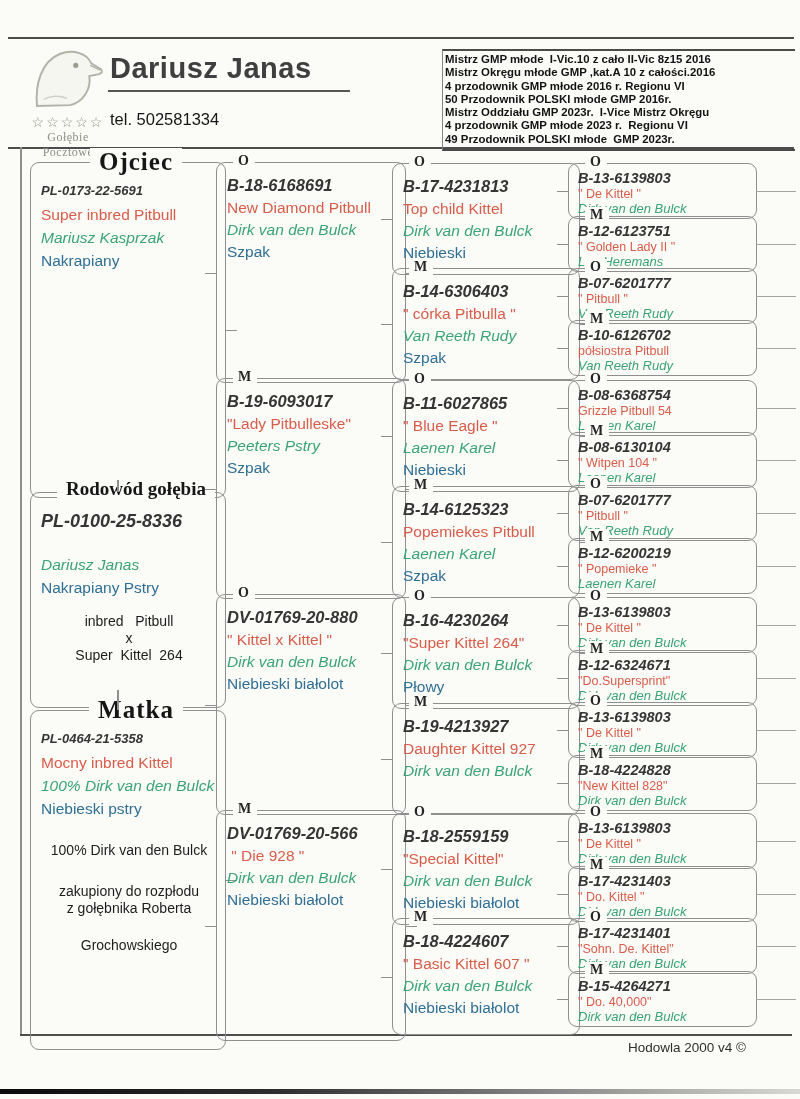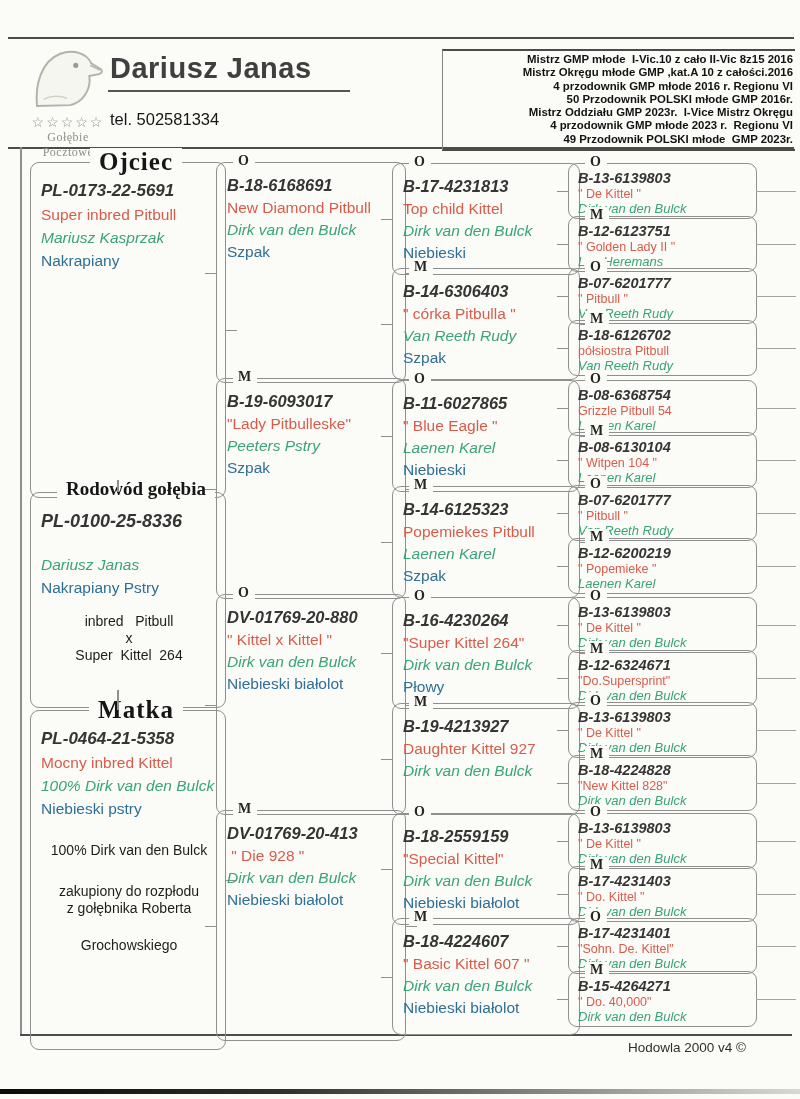--- a/index.html
+++ b/index.html
@@ -8,40 +8,40 @@
   .t{white-space:pre-wrap;}
   .hline{position:absolute;height:2.4px;background:#4c4c4c;}
   .vline{position:absolute;width:1.6px;background:#8f8f8f;}
   
   .logo{position:absolute;left:24px;top:46px;width:88px;text-align:center;color:var(--gray);}
   .logo .stars{font-size:14px;letter-spacing:2px;margin-top:2px;}
   .logo .lg{font-family:"Liberation Serif",serif;font-weight:normal;font-size:12px;line-height:15px;letter-spacing:.5px;}
   
   .owner{position:absolute;left:108px;top:52px;font-size:29px;font-weight:bold;color:#3f3f3f;border-bottom:2.6px solid #555;padding:0 38px 5px 2px;letter-spacing:.5px;}
   .phone{position:absolute;left:110px;top:110px;font-size:16.5px;color:#161616;text-align:center;}
-  .ach{position:absolute;left:442px;top:49px;width:348px;border-top:2.2px solid #4a4a4a;border-bottom:2.2px solid #4a4a4a;border-left:1.5px solid #858585;padding:2px 2px 3px;text-align:right;}
+  .ach{position:absolute;left:442px;top:49px;width:348px;border-top:2.2px solid #4a4a4a;border-bottom:2.2px solid #4a4a4a;border-left:1.5px solid #858585;padding:2px 2px 3px;text-align:left;}
   .ach div{font-size:11.4px;line-height:13.3px;font-weight:bold;color:#121212;}
   
   .pbox{position:absolute;border:1.6px solid var(--bd);border-radius:9px;}
   .mk{position:absolute;top:-10px;left:16px;background:var(--bg);padding:0 5px;font-family:"Liberation Serif",serif;font-weight:bold;font-size:14px;color:#262626;letter-spacing:1px;}
   .btitle{position:absolute;top:-15px;left:8px;width:100%;text-align:center;}
   .btitle span{background:var(--bg);padding:0 9px;font-family:"Liberation Serif",serif;font-weight:bold;color:#161616;}
   .btitle.big span{font-size:25px;letter-spacing:1px;}
   .btitle.med span{font-size:19px;}
   .lt::before{content:"";position:absolute;top:50%;left:-12px;width:12px;border-top:1.6px solid var(--bd);}
   .rt::after{content:"";position:absolute;top:50%;right:-12px;width:12px;border-top:1.6px solid var(--bd);}
   .rt4::after{content:"";position:absolute;top:50%;right:-40px;width:40px;border-top:1.4px solid #a5a5a0;}
   .pad1{padding:16px 8px 0 10px;}
   .pad2{padding:11px 8px 0 10px;}
   .pad4{padding:6px 6px 0 9px;}
   .ring{font-weight:bold;font-style:italic;color:var(--ring);}
   .nm{color:var(--red);}
   .br{color:var(--grn);font-style:italic;}
   .cl{color:var(--blu);}
-  .g1 .ring{font-size:17px;line-height:24px;}
+  .g1 .ring{font-size:13px;line-height:24px;}
   .g1 .nm,.g1 .br,.g1 .cl{font-size:15.5px;line-height:23px;}
   .g2 .ring,.g3 .ring{font-size:16.5px;line-height:23px;}
   .g2 .nm,.g2 .br,.g2 .cl,.g3 .nm,.g3 .br,.g3 .cl{font-size:15.5px;line-height:22px;}
   .g4 .ring{font-size:14.5px;line-height:17px;}
   .g4 .nm{font-size:12.5px;line-height:14px;}
   .g4 .br{font-size:13px;line-height:15px;}
   .note{text-align:center;font-size:14px;line-height:17px;color:#1d1d1d;white-space:pre-wrap;}
   .credit{position:absolute;left:500px;top:1040px;width:246px;text-align:right;font-size:13.5px;color:#2e2e2e;}
   .scanbar{position:absolute;left:0;top:1089px;width:100%;height:5px;background:linear-gradient(to right,#0a0a0a 0%,#2e2e2e 35%,#8a8a8a 70%,#d8d8d4 100%);}
 </style>
@@ -132,21 +132,21 @@
 </div>
 <div class="pbox g2 lt rt pad2" style="left:216px;top:594px;width:170px;height:208px;">
   <span class="mk">O</span>
   <div class="ring t">DV-01769-20-880</div>
   <div class="nm t">" Kittel x Kittel "</div>
   <div class="br t">Dirk van den Bulck</div>
   <div class="cl t">Niebieski białolot</div>
 </div>
 <div class="pbox g2 lt rt pad2" style="left:216px;top:810px;width:170px;height:218px;">
   <span class="mk">M</span>
-  <div class="ring t">DV-01769-20-413</div>
+  <div class="ring t">DV-01769-20-566</div>
   <div class="nm t"> " Die 928 "</div>
   <div class="br t">Dirk van den Bulck</div>
   <div class="cl t">Niebieski białolot</div>
 </div>
 
 <div class="pbox g3 lt rt pad2" style="left:392px;top:163px;width:168px;height:99px;">
   <span class="mk">O</span>
   <div class="ring t">B-17-4231813</div>
   <div class="nm t">Top child Kittel</div>
   <div class="br t">Dirk van den Bulck</div>
@@ -215,21 +215,21 @@
   <div class="br t">Leo Heremans</div>
 </div>
 <div class="pbox g4 lt rt4 pad4" style="left:568px;top:268px;width:172px;height:48px;">
   <span class="mk">O</span>
   <div class="ring t">B-07-6201777</div>
   <div class="nm t">" Pitbull "</div>
   <div class="br t">Van Reeth Rudy</div>
 </div>
 <div class="pbox g4 lt rt4 pad4" style="left:568px;top:320px;width:172px;height:48px;">
   <span class="mk">M</span>
-  <div class="ring t">B-18-6126702</div>
+  <div class="ring t">B-10-6126702</div>
   <div class="nm t">półsiostra Pitbull</div>
   <div class="br t">Van Reeth Rudy</div>
 </div>
 <div class="pbox g4 lt rt4 pad4" style="left:568px;top:380px;width:172px;height:48px;">
   <span class="mk">O</span>
   <div class="ring t">B-08-6368754</div>
   <div class="nm t">Grizzle Pitbull 54</div>
   <div class="br t">Laenen Karel</div>
 </div>
 <div class="pbox g4 lt rt4 pad4" style="left:568px;top:432px;width:172px;height:48px;">

